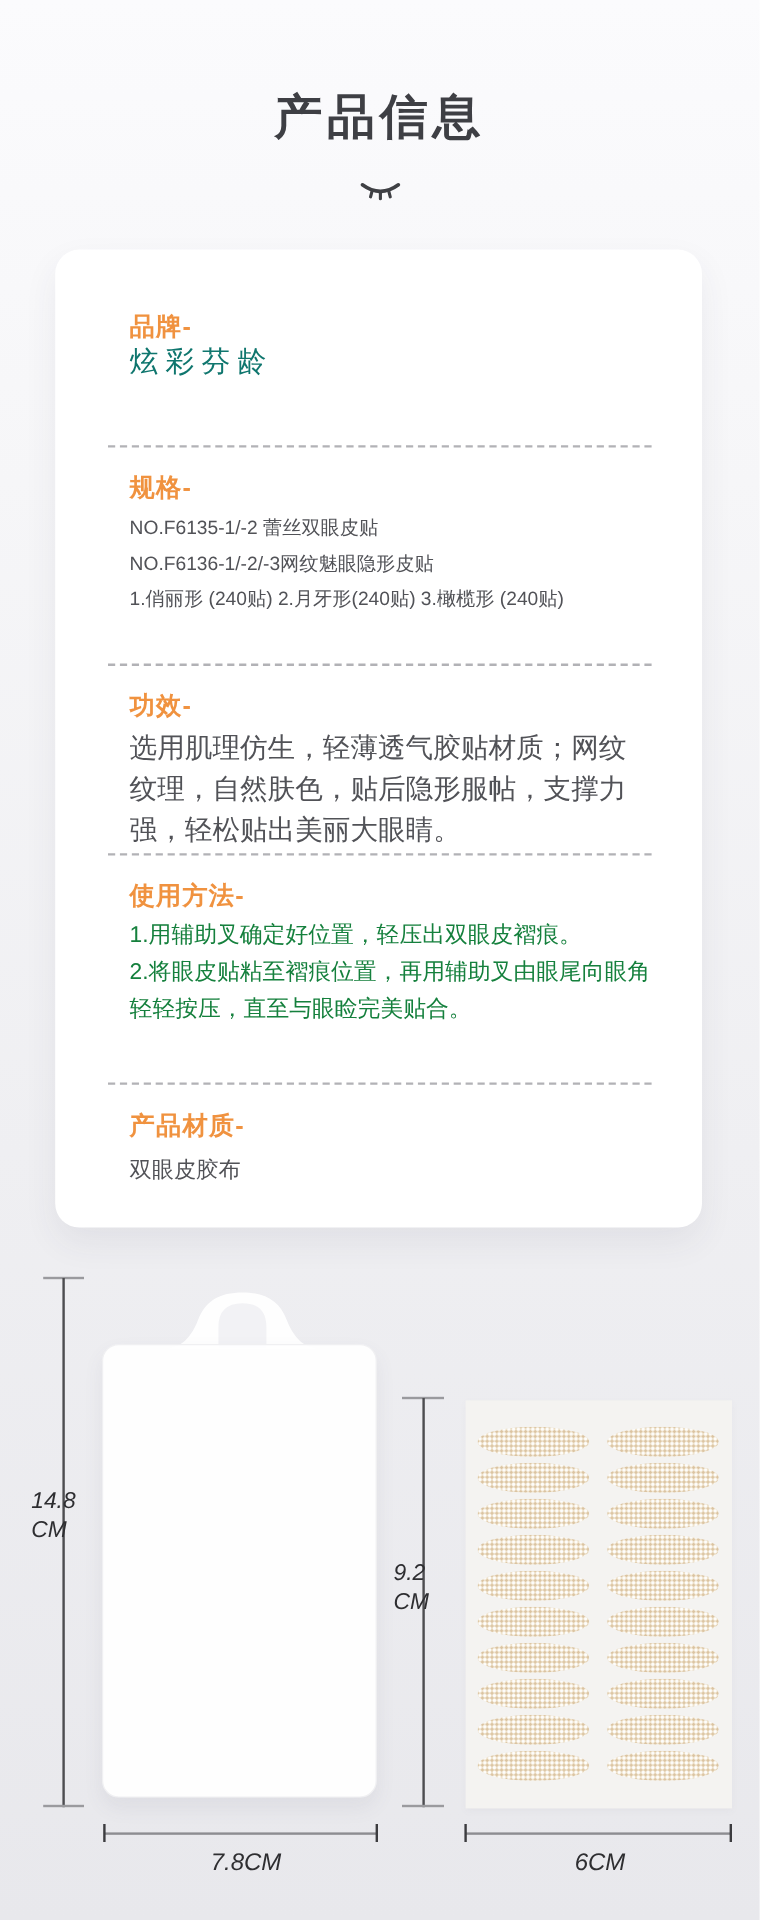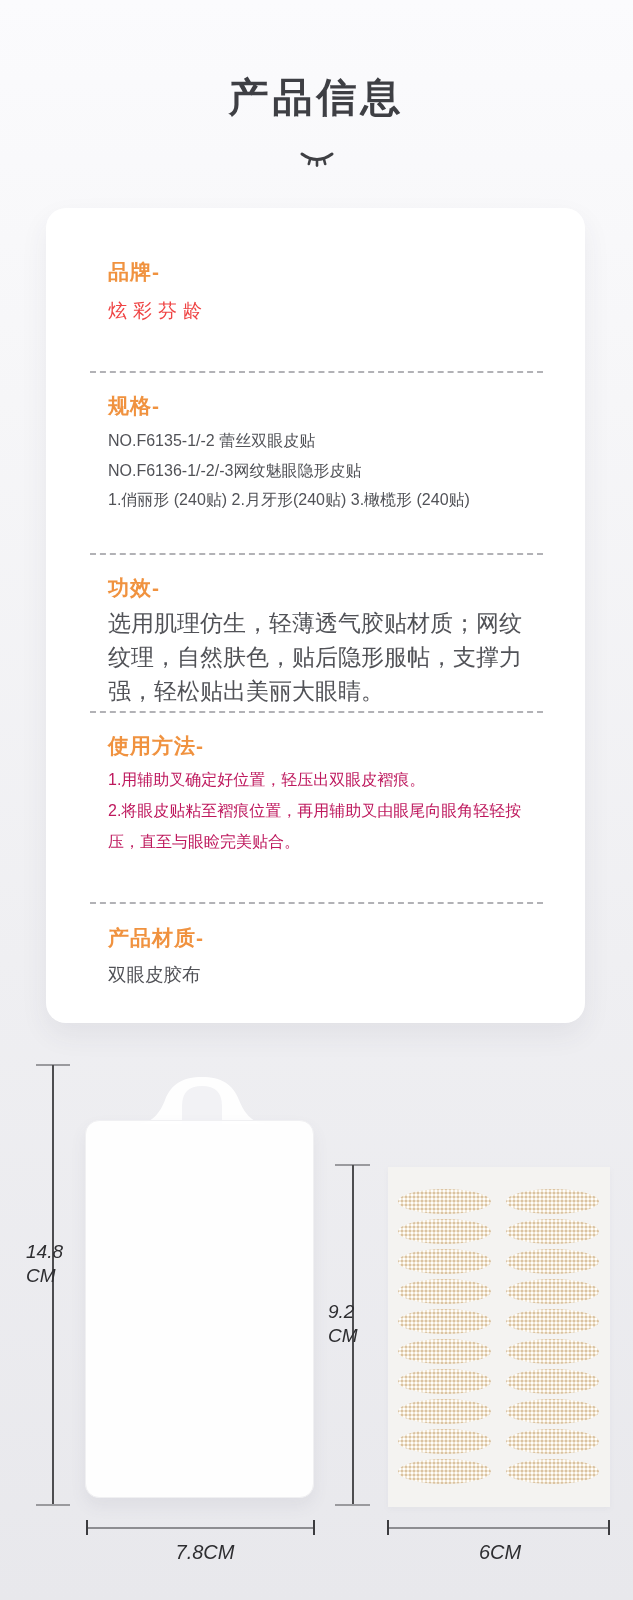--- a/index.html
+++ b/index.html
@@ -19,29 +19,29 @@
   .lash-icon { position:absolute; top:148px; left:299px; width:36px; height:20px; }
   
   .card {
     position:absolute; left:46px; top:208px; width:539px; height:815px;
     background:#ffffff; border-radius:20px;
     box-shadow:0 12px 28px rgba(60,60,80,.07);
   }
   .sec-heading { position:absolute; left:62px; font-size:21px; font-weight:700; color:#f0923f; letter-spacing:1px; }
   .h-brand { top:50px; } .h-spec { top:184px; } .h-effect { top:366px; } .h-usage { top:524px; } .h-material { top:716px; }
   .brand-name {
-    position:absolute; left:62px; top:90px; font-size:19px; font-weight:400;
-    color:#ef4444; letter-spacing:6px;
+    position:absolute; left:62px; top:77px; font-size:24px; font-weight:400;
+    color:#0f766e; letter-spacing:6px;
   }
   .divider { position:absolute; left:44px; width:453px; border-top:2px dashed #b2b2b6; }
   .d1 { top:163px; } .d2 { top:345px; } .d3 { top:503px; } .d4 { top:694px; }
   .spec-lines { position:absolute; left:62px; top:218px; width:470px; font-size:16px; line-height:29.5px; color:#515257; }
   .spec-lines div { white-space:pre; }
   .effect-text { position:absolute; left:62px; top:398px; width:436px; font-size:23px; line-height:34px; color:#515257; }
-  .usage-lines { position:absolute; left:62px; top:556px; width:436px; font-size:16px; line-height:31px; color:#be185d; }
+  .usage-lines { position:absolute; left:62px; top:556px; width:436px; font-size:19px; line-height:31px; color:#15803d; }
   .material-text { position:absolute; left:62px; top:754px; font-size:18.5px; color:#515257; }
   
   .mline-v { position:absolute; width:2px; background:#4d4d50; }
   .mcap-h { position:absolute; height:2px; background:#9a9a9e; }
   .mline-h { position:absolute; height:2px; background:#8d8d91; }
   .mcap-v { position:absolute; width:2px; background:#3c3c3f; }
   .v-left   { left:52px; top:1065px; height:441px; }
   .cap-lt   { left:36px; top:1064px; width:34px; }
   .cap-lb   { left:36px; top:1504px; width:34px; }
   .v-right  { left:352px; top:1165px; height:341px; }

